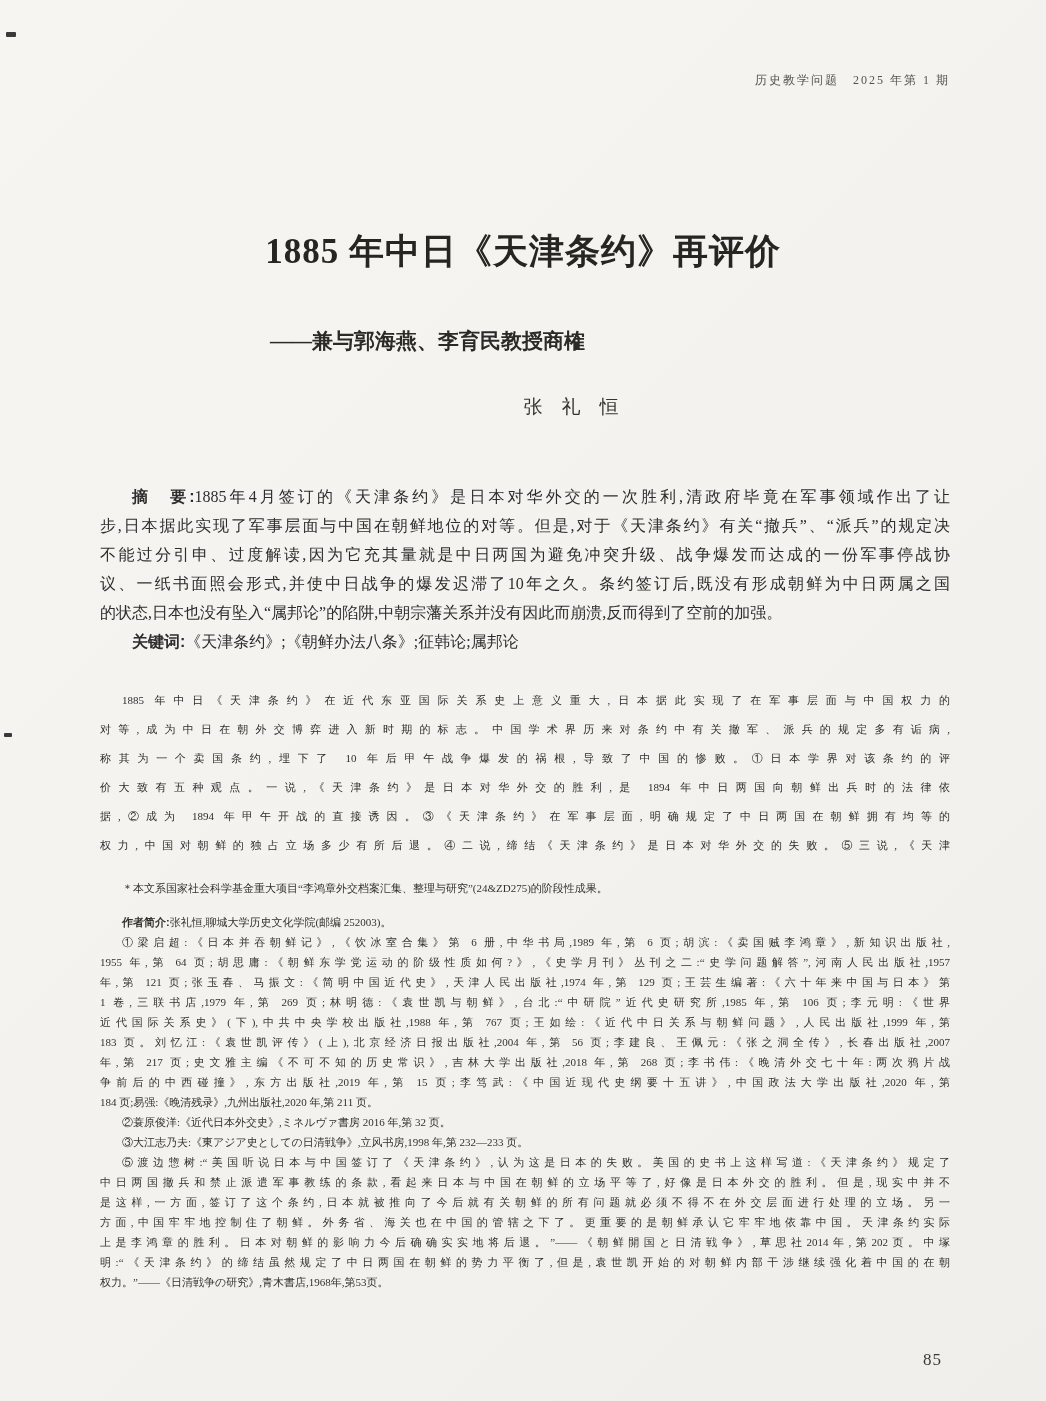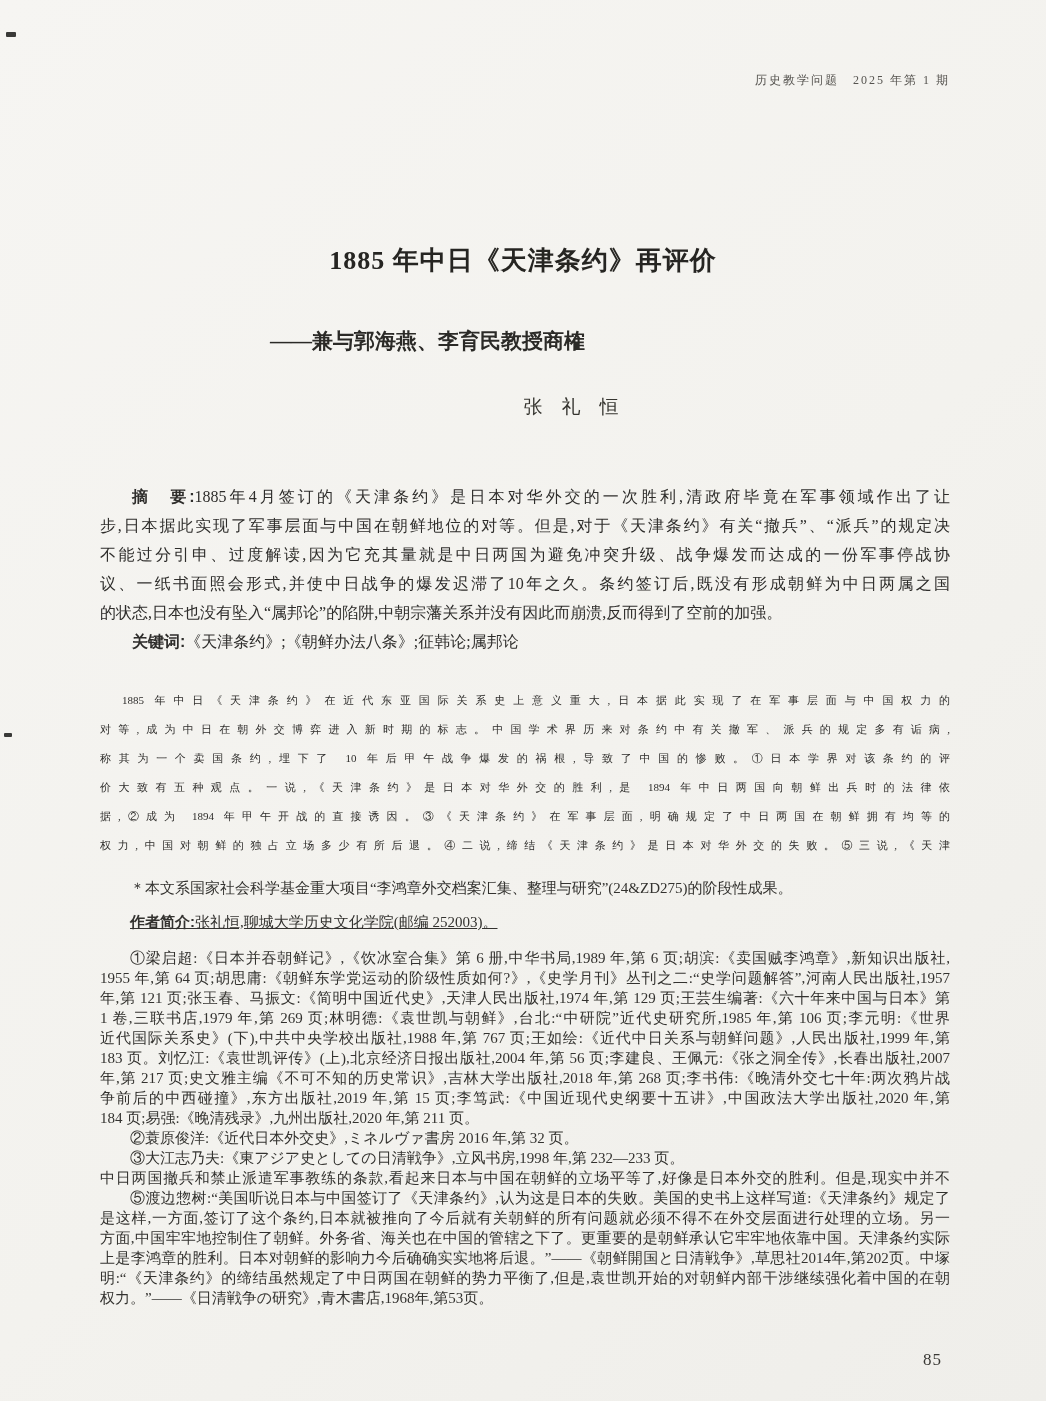--- a/index.html
+++ b/index.html
@@ -15,44 +15,44 @@
     color:#2e2d2b;
   }
   .artifact{position:absolute;background:#3a3a38;border-radius:1px;}
   .artifact.a1{left:6px;top:32px;width:10px;height:5px;}
   .artifact.a2{left:4px;top:733px;width:8px;height:4px;}
   .header{
     position:absolute;top:72px;right:96px;
     font-size:12px;color:#55534f;letter-spacing:2px;
   }
   .title{
-    position:absolute;top:243px;left:0;width:1046px;margin:0;
-    text-align:center;font-size:26px;font-weight:bold;color:#262522;
+    position:absolute;top:228px;left:0;width:1046px;margin:0;
+    text-align:center;font-size:35px;font-weight:bold;color:#262522;
     letter-spacing:1px;
   }
   .subtitle{
     position:absolute;top:327px;left:0;width:855px;
     text-align:center;font-size:21px;font-weight:bold;color:#2b2a27;
   }
   .author{
     position:absolute;top:394px;left:0;width:1046px;
     text-align:center;font-size:19px;color:#35342f;margin-left:48px;
   }
   .col{position:absolute;left:100px;width:850px;}
   .abstract{top:482px;font-size:16px;line-height:29px;}
   .bodytext{top:686px;font-size:11px;line-height:29px;}
-  .footnotes{top:878px;font-size:15px;line-height:20px;color:#33322f;}
+  .footnotes{top:878px;font-size:11px;line-height:20px;color:#33322f;}
   .jline{text-align:justify;text-align-last:justify;text-justify:inter-character;white-space:normal;}
   .jline.short{text-align-last:auto;}
   .indent{text-indent:2em;}
   .lbl{font-family:"Liberation Sans","DejaVu Sans",sans-serif;font-weight:bold;}
   .fn{text-align:justify;text-align-last:justify;text-justify:inter-character;}
   .fn.short{text-align-last:auto;}
   .funding{margin-bottom:14px;}
-  .bio{margin-bottom:16px;text-decoration:underline;}
+  .bio{}
   .pagenum{
     position:absolute;top:1350px;right:104px;
     font-size:17px;color:#3a3935;letter-spacing:1px;
   }
 </style>
 </head>
 <body>
 
 <div class="page">
   <div class="artifact a1"></div>
@@ -96,22 +96,22 @@
       <div class="fn">年,第 217 页;史文雅主编《不可不知的历史常识》,吉林大学出版社,2018 年,第 268 页;李书伟:《晚清外交七十年:两次鸦片战</div>
       <div class="fn">争前后的中西碰撞》,东方出版社,2019 年,第 15 页;李笃武:《中国近现代史纲要十五讲》,中国政法大学出版社,2020 年,第</div>
       <div class="fn short">184 页;易强:《晚清残录》,九州出版社,2020 年,第 211 页。</div>
     </div>
 
     <div class="fn short indent">②蓑原俊洋:《近代日本外交史》,ミネルヴァ書房 2016 年,第 32 页。</div>
     <div class="fn short indent">③大江志乃夫:《東アジア史としての日清戦争》,立风书房,1998 年,第 232—233 页。</div>
 
 
     <div>
+      <div class="fn indent">⑤渡边惣树:“美国听说日本与中国签订了《天津条约》,认为这是日本的失败。美国的史书上这样写道:《天津条约》规定了</div>
       <div class="fn">中日两国撤兵和禁止派遣军事教练的条款,看起来日本与中国在朝鲜的立场平等了,好像是日本外交的胜利。但是,现实中并不</div>
-      <div class="fn indent">⑤渡边惣树:“美国听说日本与中国签订了《天津条约》,认为这是日本的失败。美国的史书上这样写道:《天津条约》规定了</div>
       <div class="fn">是这样,一方面,签订了这个条约,日本就被推向了今后就有关朝鲜的所有问题就必须不得不在外交层面进行处理的立场。另一</div>
       <div class="fn">方面,中国牢牢地控制住了朝鲜。外务省、海关也在中国的管辖之下了。更重要的是朝鲜承认它牢牢地依靠中国。天津条约实际</div>
       <div class="fn">上是李鸿章的胜利。日本对朝鲜的影响力今后确确实实地将后退。”——《朝鲜開国と日清戦争》,草思社2014年,第202页。中塚</div>
       <div class="fn">明:“《天津条约》的缔结虽然规定了中日两国在朝鲜的势力平衡了,但是,袁世凯开始的对朝鲜内部干涉继续强化着中国的在朝</div>
       <div class="fn short">权力。”——《日清戦争の研究》,青木書店,1968年,第53页。</div>
     </div>
   </section>
 
   <div class="pagenum">85</div>
 </div>

